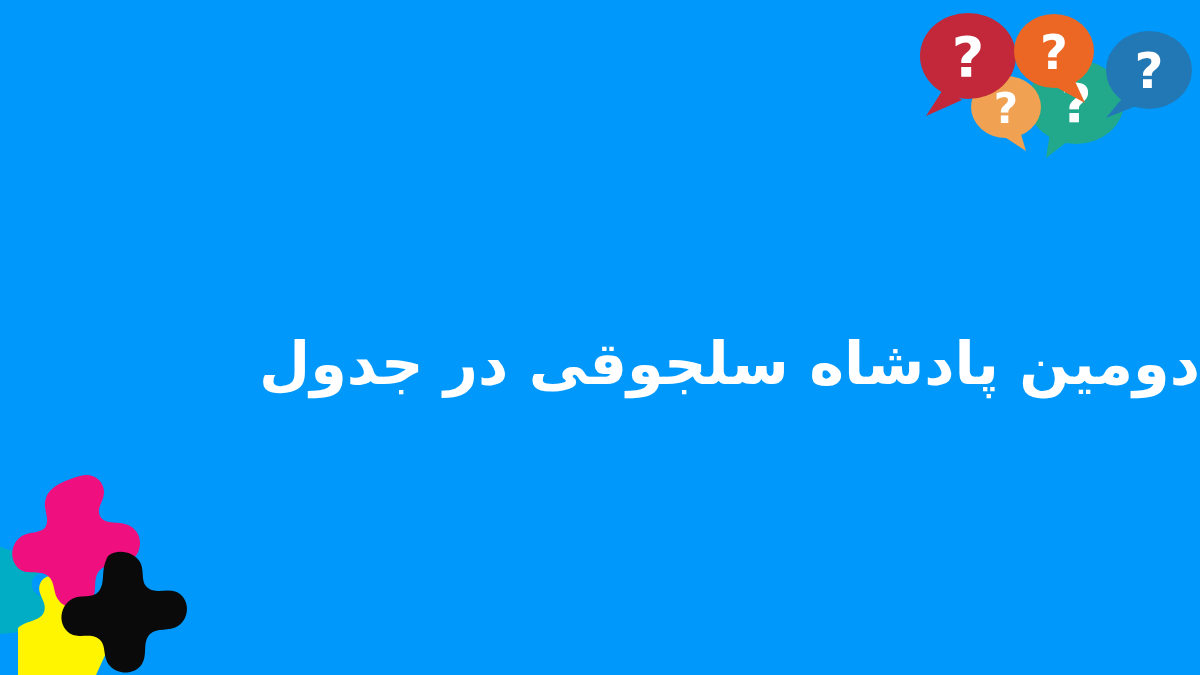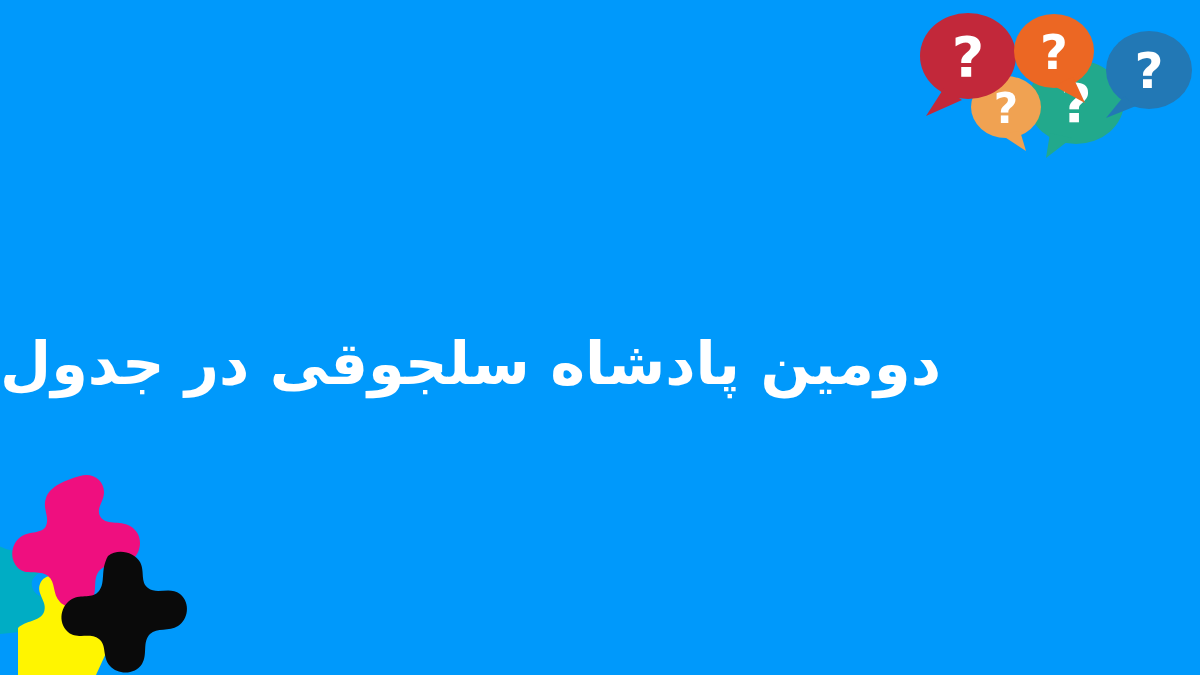--- a/index.html
+++ b/index.html
@@ -40,21 +40,21 @@
 
   
   #headline {
     position: absolute;
     left: 0;
     right: 0;
     top: 316px;
     height: 96px;
     display: flex;
     align-items: center;
-    justify-content: flex-end;
+    justify-content: flex-start;
     direction: rtl;
   }
 
   #headline-text {
     color: #ffffff;
     font-size: 59px;
     font-weight: bold;
     line-height: 1.18;
     letter-spacing: 0;
     white-space: nowrap;

